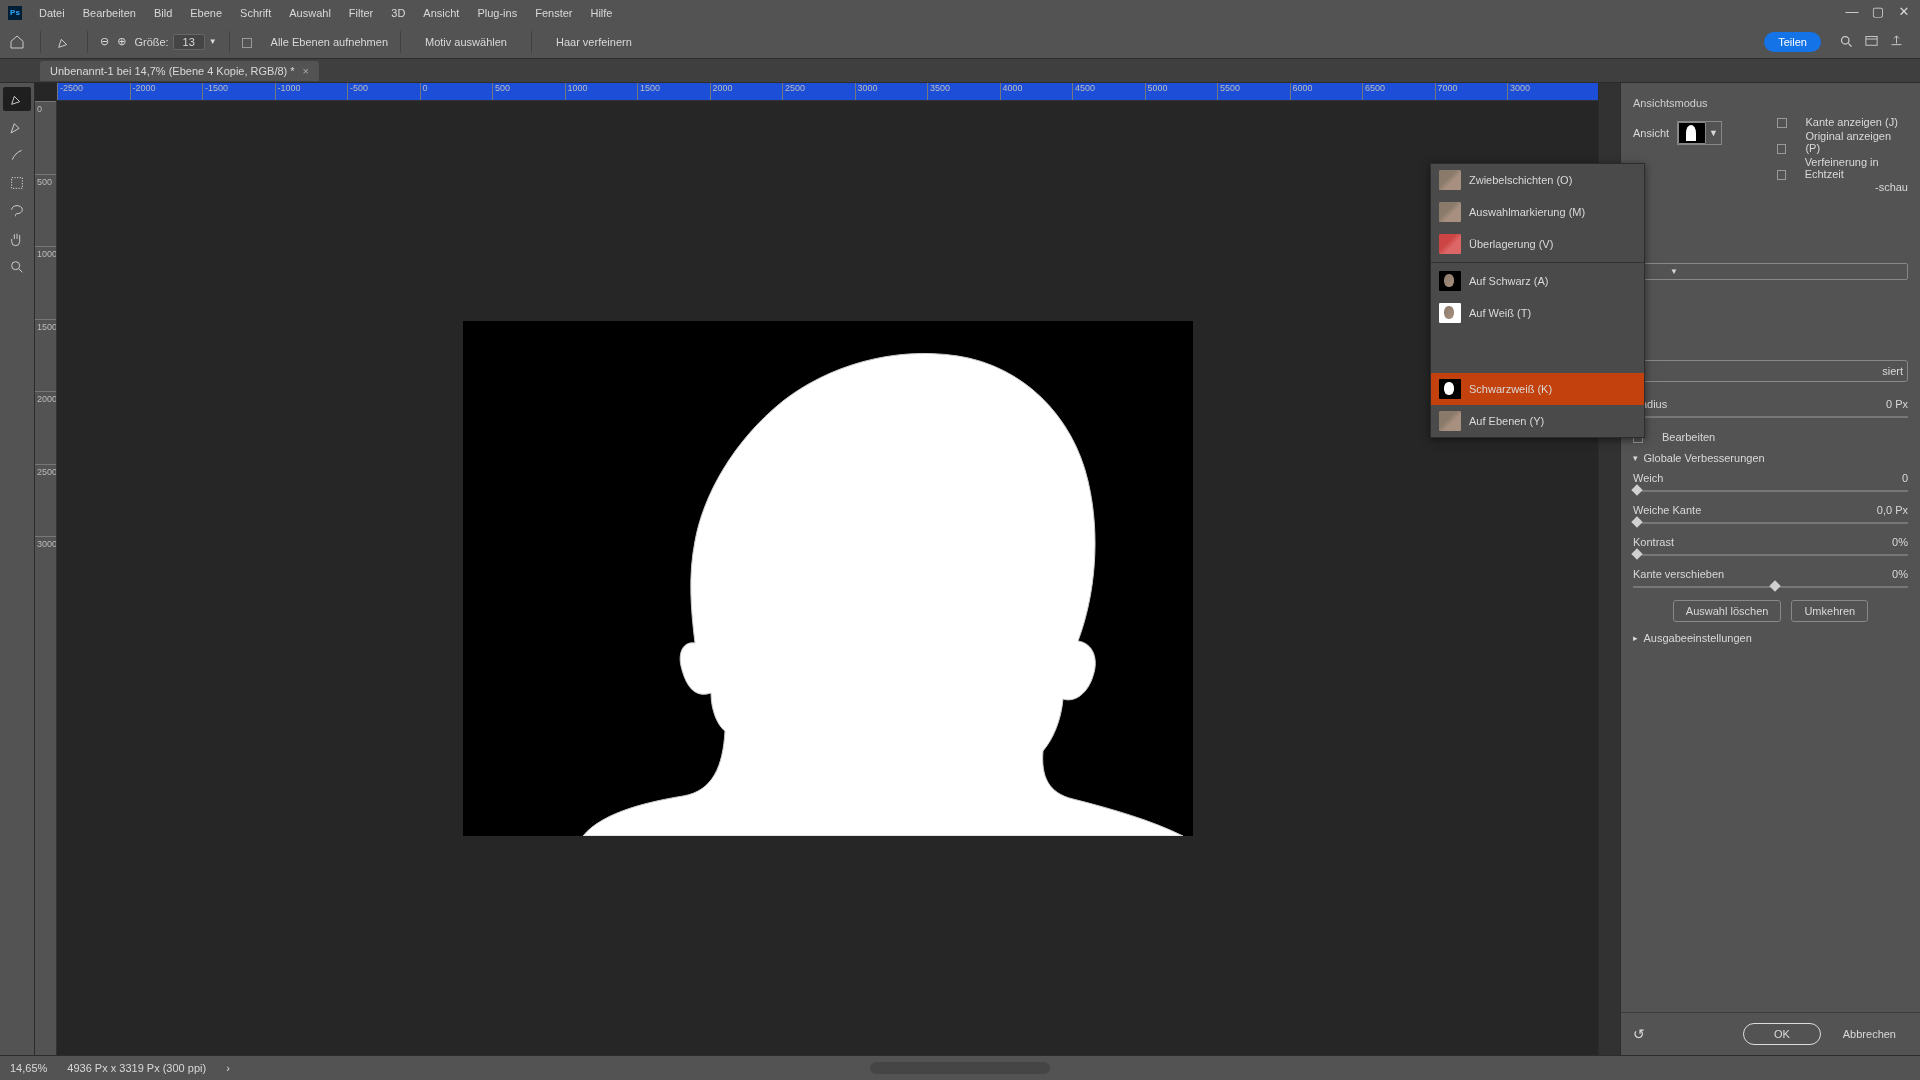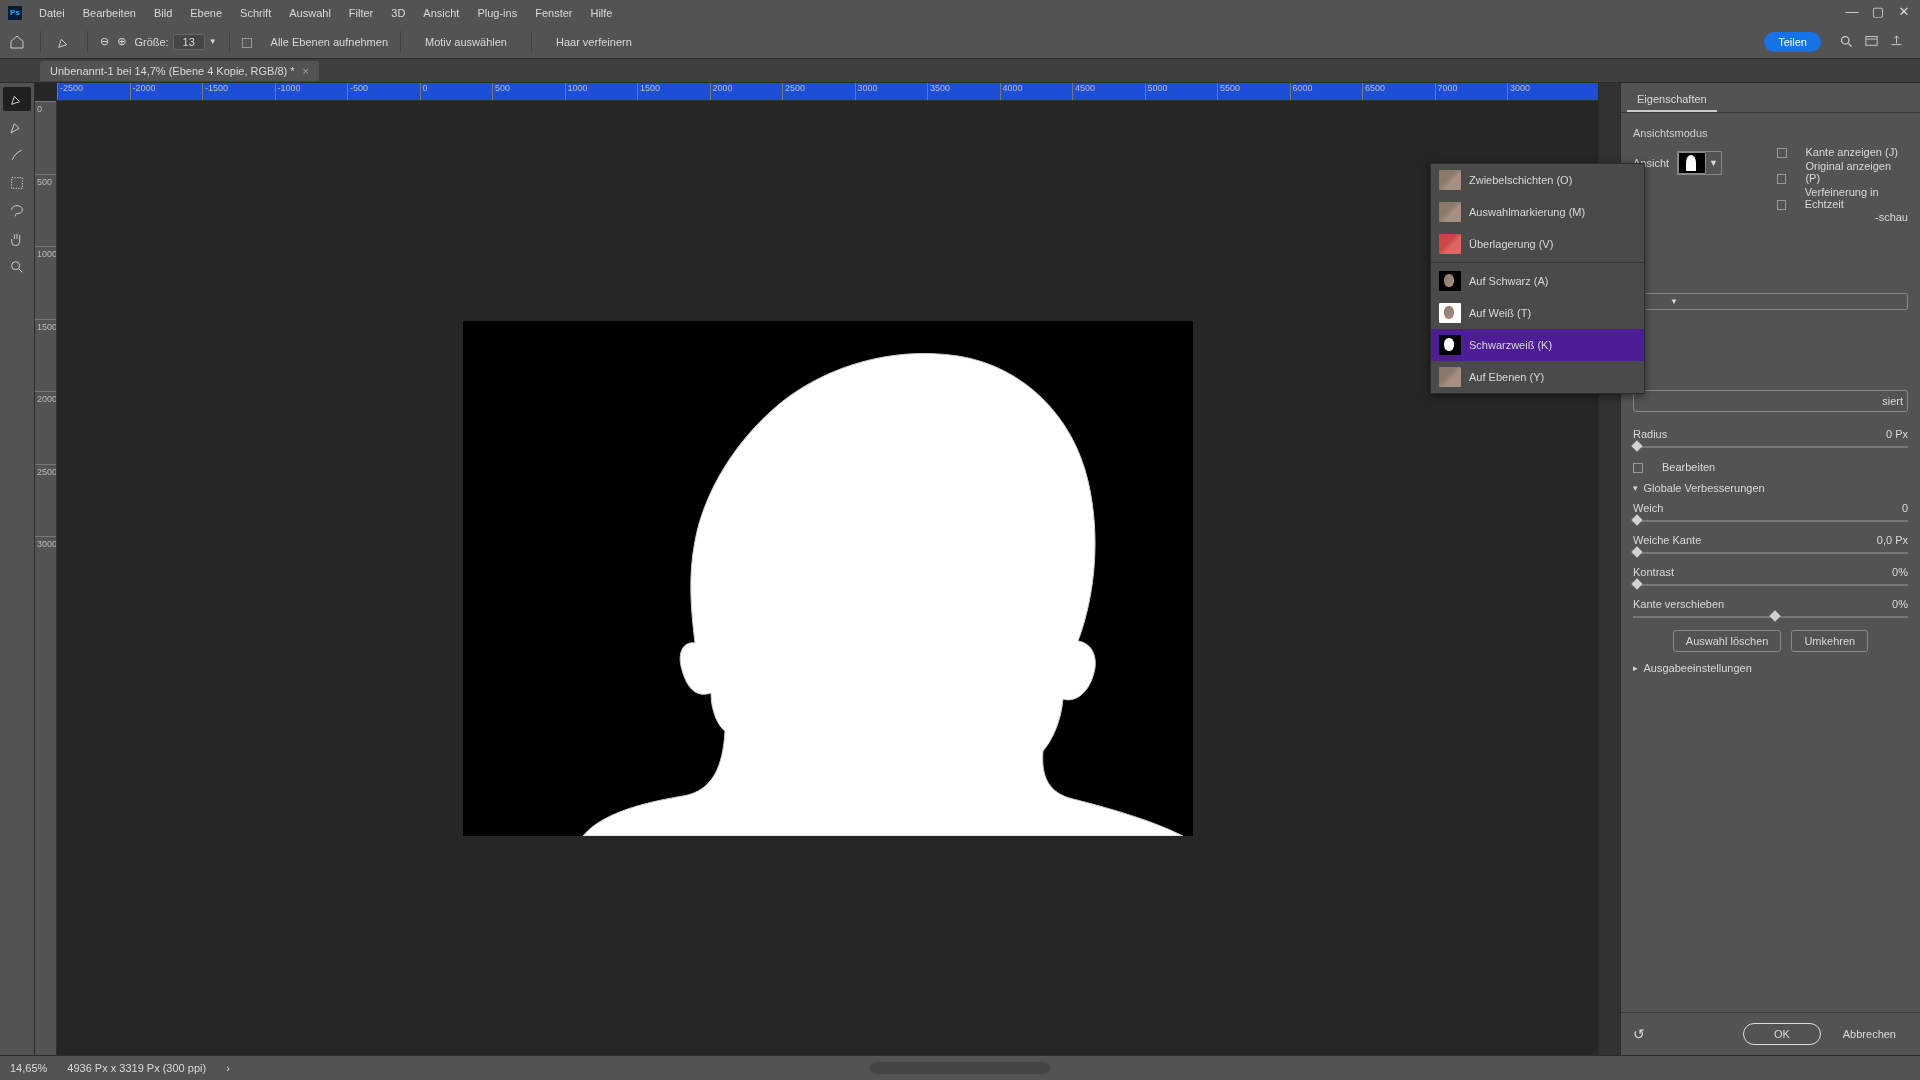--- a/index.html
+++ b/index.html
@@ -70,21 +70,21 @@
 .panel-btn { border:1px solid #888; border-radius:3px; padding:4px 12px; background:#535353; font-size:11px;}
 
 .footer-btns { padding:10px 12px; display:flex; gap:10px; align-items:center; border-top:1px solid #3c3c3c;}
 .footer-btns .reset { margin-right:auto; font-size:14px;}
 .ok-btn { border:1px solid #ddd; border-radius:12px; padding:4px 30px; background:#535353;}
 .cancel-btn { border:none; padding:4px 12px; background:transparent;}
 
 
 .view-dd { position:absolute; top:163px; right:275px; width:215px; background:#4a4a4a; border:1px solid #2c2c2c; box-shadow:0 2px 8px rgba(0,0,0,.5); z-index:100;}
 .view-dd .opt { display:flex; align-items:center; gap:8px; padding:6px 8px; }
-.view-dd .opt.sel { background:#4c1d95; }
+.view-dd .opt.sel { background:#c2410c;margin-top:44px; }
 .view-dd .thumb { width:22px; height:20px; background:#333; border-radius:1px; position:relative; overflow:hidden;}
 .thumb.onion::before,.thumb.marq::before,.thumb.normal::before,.thumb.layers::before{content:"";position:absolute;inset:0;background:linear-gradient(135deg,#8a7a6a 40%,#a89080 60%);}
 .thumb.overlay::before{content:"";position:absolute;inset:0;background:linear-gradient(135deg,#c44 40%,#d66 60%);}
 .thumb.black::before{content:"";position:absolute;inset:0;background:#000;}
 .thumb.black::after{content:"";position:absolute;left:5px;top:3px;width:10px;height:13px;background:linear-gradient(135deg,#8a7a6a,#a89080);border-radius:45%;}
 .thumb.white::before{content:"";position:absolute;inset:0;background:#fff;}
 .thumb.white::after{content:"";position:absolute;left:5px;top:3px;width:10px;height:13px;background:linear-gradient(135deg,#8a7a6a,#a89080);border-radius:45%;}
 .thumb.bw::before{content:"";position:absolute;inset:0;background:#000;}
 .thumb.bw::after{content:"";position:absolute;left:5px;top:3px;width:10px;height:13px;background:#fff;border-radius:45%;}
 .view-dd .hint { padding:6px 8px; font-size:9.5px; color:#bbb; border-top:1px solid #333; line-height:1.3;}
@@ -254,23 +254,20 @@
         <svg class="silhouette" viewBox="0 0 730 515" preserveAspectRatio="none">
           <path fill="#fff" d="M120 515 C140 490 190 480 220 475 C250 470 260 445 262 410 C255 405 248 390 248 372 C230 378 222 362 218 345 C215 332 220 320 232 322 C228 290 225 255 232 220 C240 175 270 120 320 80 C365 45 430 25 495 35 C560 45 610 95 625 160 C638 215 632 275 615 320 C630 322 636 338 630 355 C625 372 612 382 600 378 C598 400 590 418 580 430 C578 455 585 472 610 478 C650 488 690 500 720 515 Z"></path>
         </svg>
       </div>
     </div>
   </div>
 
   <div class="right-rail"></div>
 
   <div class="panel">
-    <div class="panel-tabrow">
-        <div class="panel-tab">Eigenschaften</div>
-      </div>
     <div class="panel-body">
       <div class="section-label">Ansichtsmodus</div>
       <div style="display:flex;gap:12px;">
         <div style="flex:1;">
           <div class="ansicht-row">
             <span>Ansicht</span>
             <div style="display:flex;align-items:center;border:1px solid #888;">
               <div class="ansicht-thumb"></div>
               <span class="ansicht-caret" style="padding:0 3px;">▼</span>
             </div>

